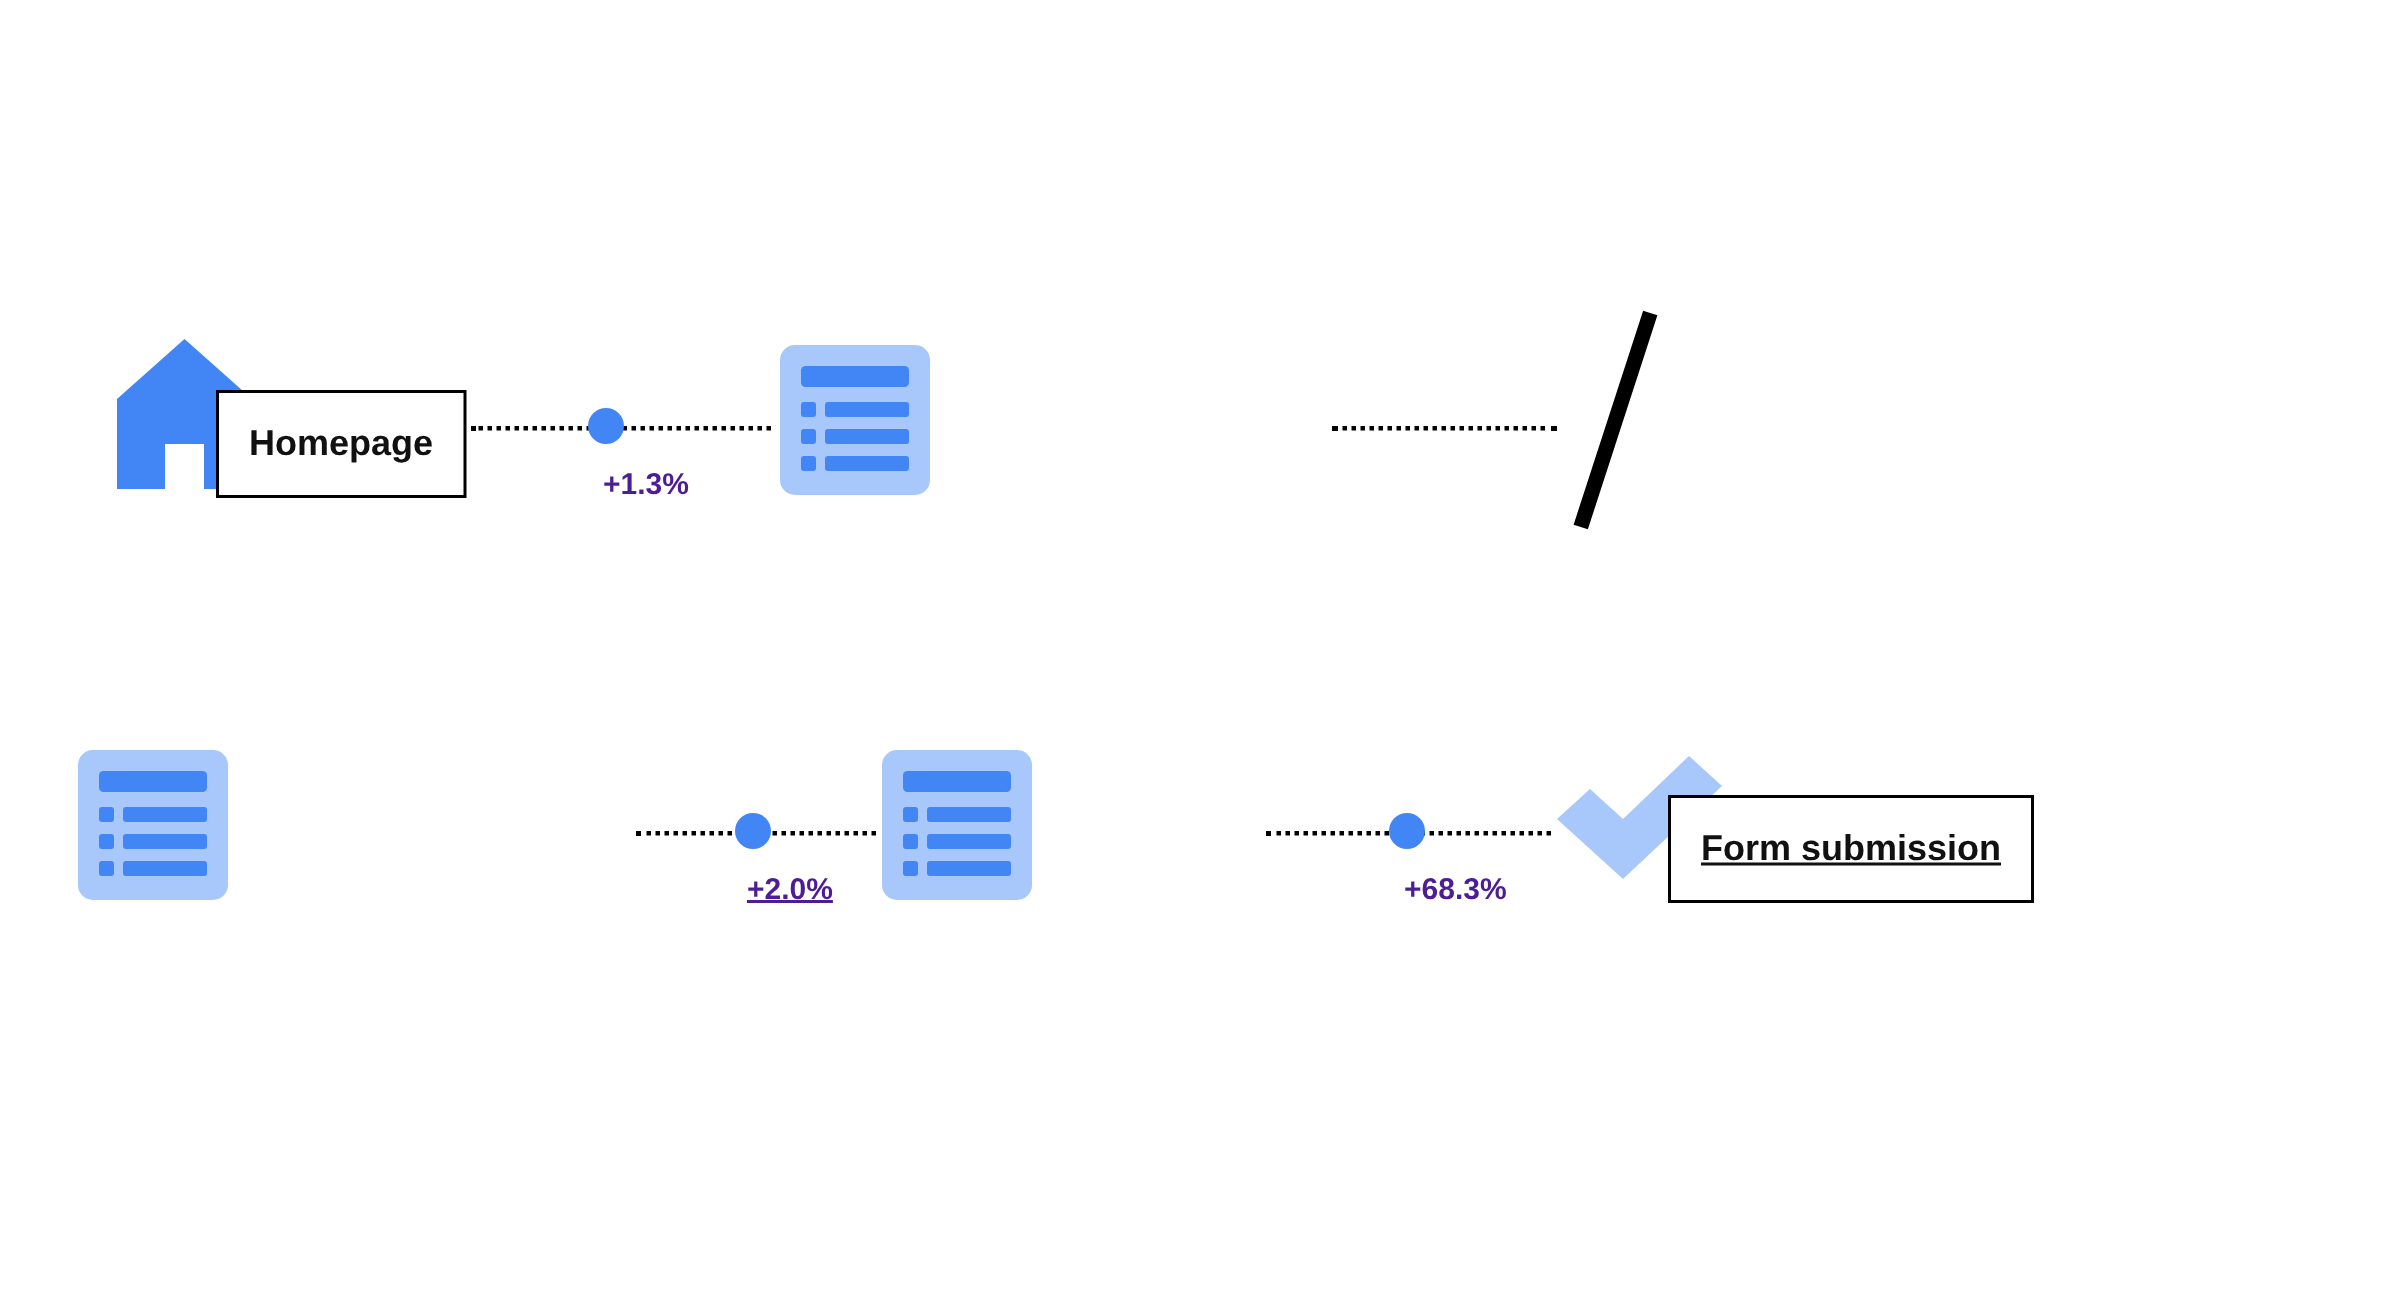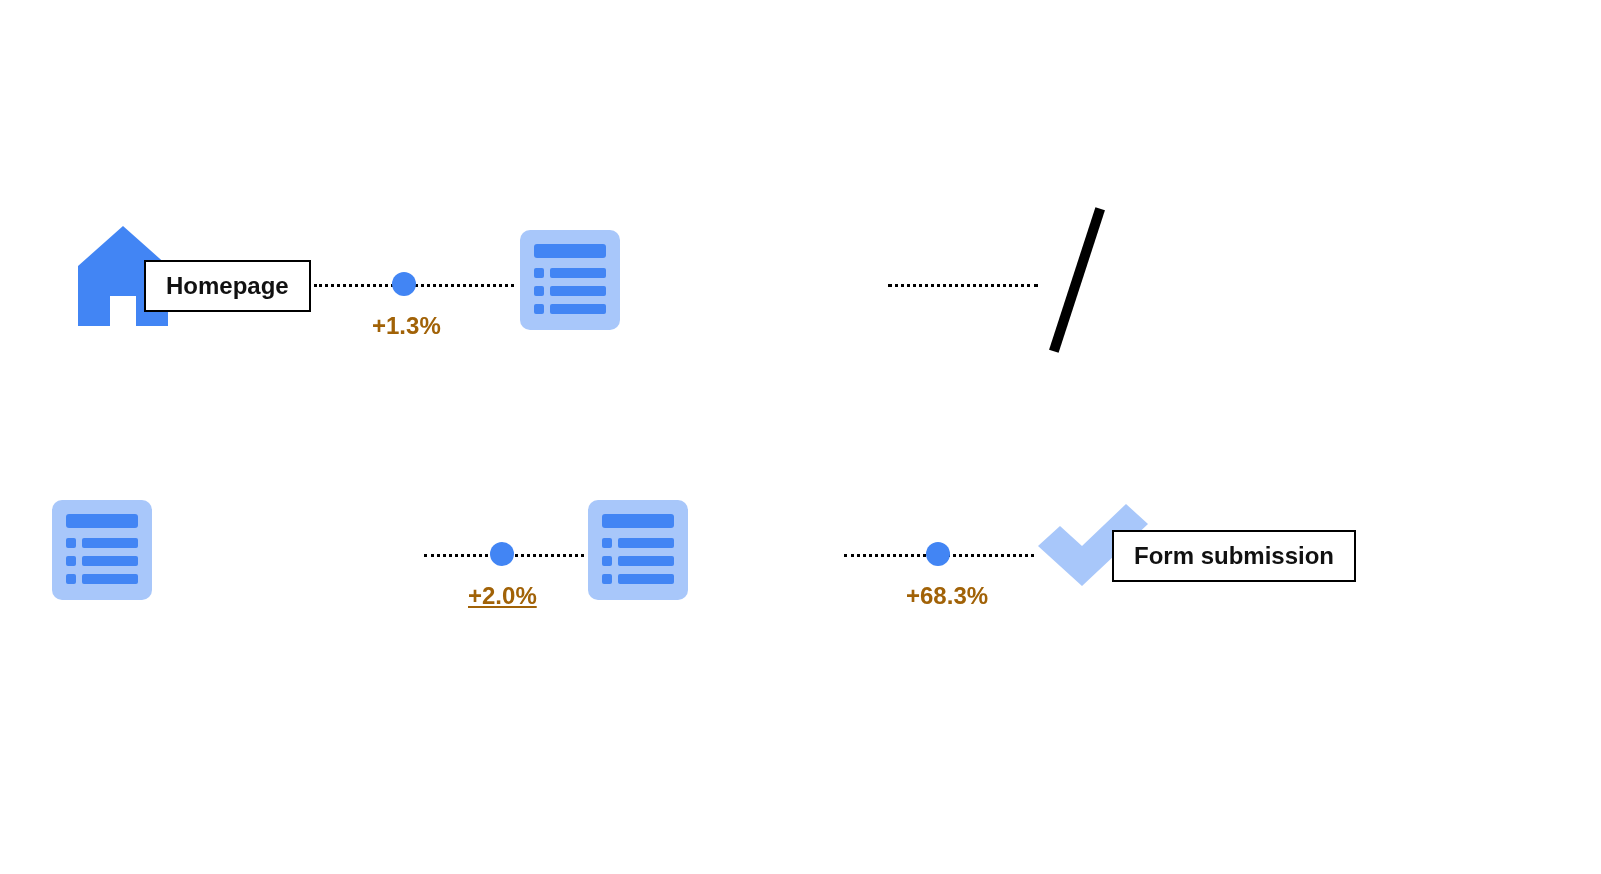--- a/index.html
+++ b/index.html
@@ -9,44 +9,45 @@
     background: #ffffff;
     font-family: Arial, Helvetica, sans-serif;
     position: relative;
     overflow: hidden;
   }
   .stage { position: absolute; inset: 0; }
   .label-box {
     position: absolute;
     border: 2px solid #000;
     background: #fff;
-    padding: 10px 20px;
+    padding: 20px 20px;
     font-size: 24px;
     font-weight: 600;
     white-space: nowrap;
     color: #111;
   }
   .dotted {
     position: absolute;
     border-top: 3px dotted #000;
     height: 0;
   }
   .dot {
     position: absolute;
     width: 24px;
     height: 24px;
     border-radius: 50%;
     background: #4285F4;
   }
   .metric {
     position: absolute;
-    font-size: 24px;
+    font-size: 20px;
     font-weight: 700;
-    color: #a16207;
+    color: #4c1d95;
     white-space: nowrap;
+    margin-left: 30px;
   }
   .slash {
     position: absolute;
     width: 10px;
     height: 150px;
     background: #000;
     transform: rotate(18deg);
   }
   .icon-home { position:absolute; }
   .icon-list { position:absolute; }
@@ -117,15 +118,15 @@
 
   <div class="dotted" style="left:844px; top:554px; width:190px;"></div>
   <div class="dot" style="left:926px; top:542px;"></div>
   <div class="metric" style="left:906px; top:582px;">+68.3%</div>
 
   <div class="icon-check" style="left:1038px; top:498px;">
     <svg width="110" height="90" viewBox="0 0 110 90">
       <polygon points="44,88 0,48 22,28 44,48 88,6 110,26" fill="#A8C7FA"></polygon>
     </svg>
   </div>
-  <div class="label-box" style="left:1112px; top:530px;">Form submission</div>
+  <div class="label-box" style="left:1112px; top:530px;text-decoration:underline;">Form submission</div>
 
 </div>
 
 </body></html>

